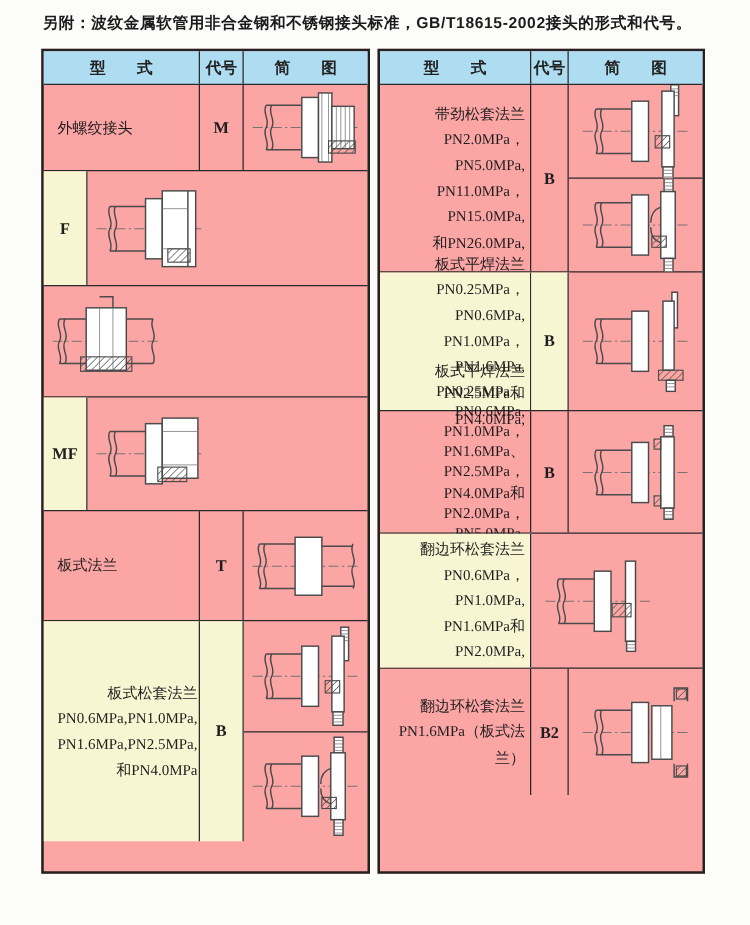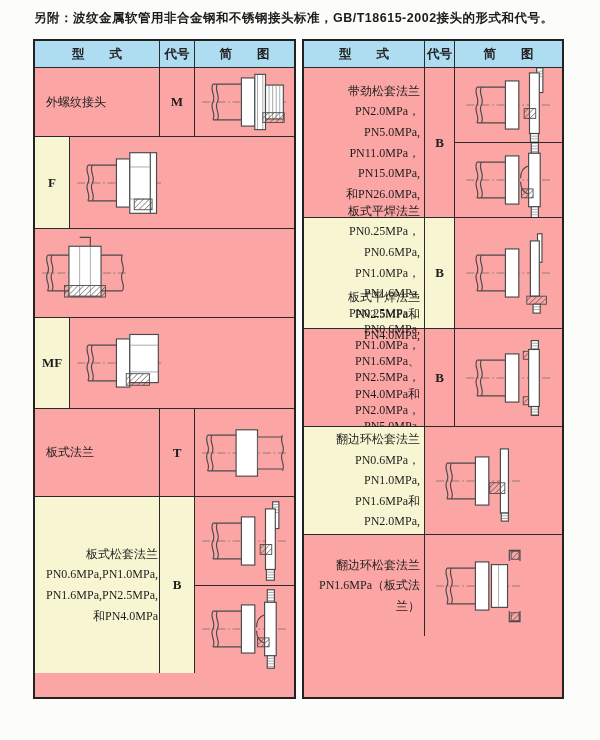--- a/index.html
+++ b/index.html
@@ -368,20 +368,21 @@
               <path d="M75,85 h8 M75,88 h8 " stroke="#777" stroke-width="0.7" fill="none"></path>
             </svg>
           </div>
         </div>
     </div>
     <div class="trow" style="height:101px">
       <div class="cell c1 type">
           <span>翻边环松套法兰
 PN1.6MPa（板式法兰）</span>
         </div>
+      <div class="cell c2 code">B2</div>
       <div class="cell c3 diag">
           <div class="dslot">
             <svg width="92" height="82" viewBox="0 0 100 92" xmlns="http://www.w3.org/2000/svg">
               <defs>
                 <pattern id="h12" width="4.5" height="4.5" patternUnits="userSpaceOnUse" patternTransform="rotate(45)">
                   <line x1="0" y1="0" x2="0" y2="4.5" stroke="#4a4a4a" stroke-width="1.2"></line>
                 </pattern>
               </defs>
               <path d="M2,46 H98" stroke="#6a6a6a" stroke-width="0.8" stroke-dasharray="9 3 2 3" fill="none"></path>
               <path d="M14,26 H46 M14,66 H46" stroke="#4a4a4a" stroke-width="1.3" fill="none"></path>

